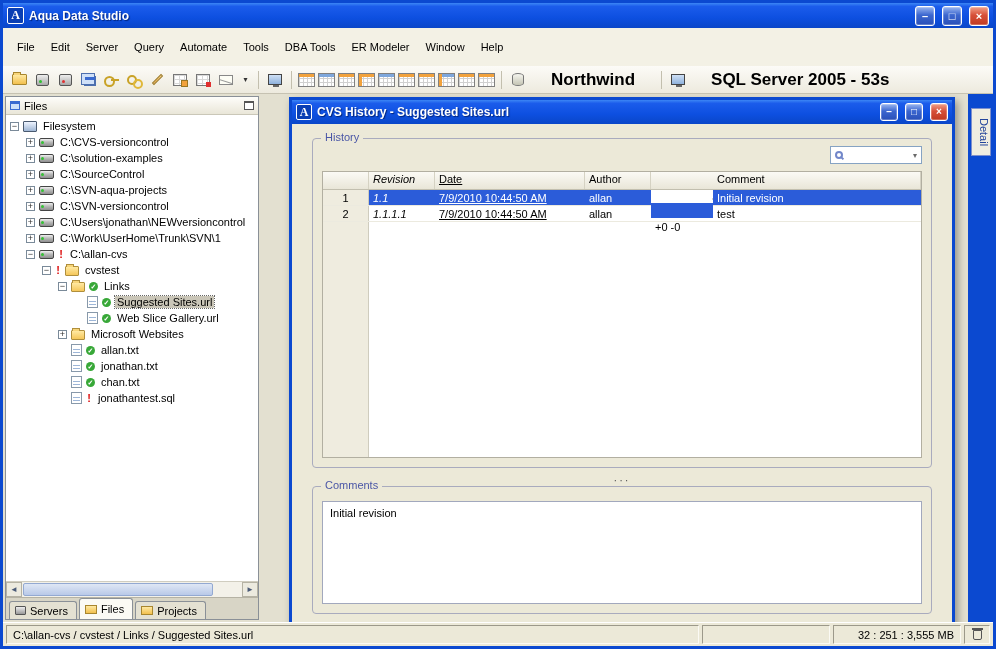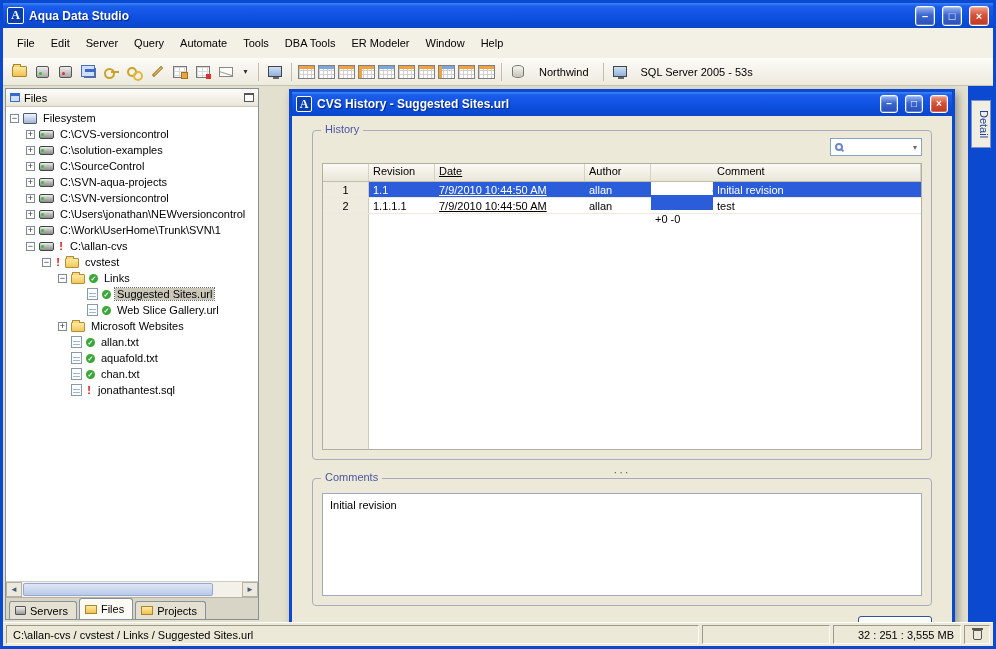--- a/index.html
+++ b/index.html
@@ -13,21 +13,21 @@
   .app-ico { width:17px; height:17px; background:#0a3fb4; border:1px solid #fff; border-radius:2px;
     color:#fff; font:bold 12px/15px "Liberation Serif", serif; text-align:center; flex:none; }
   .wtitle { color:#fff; font-size:12px; font-weight:bold; text-shadow:1px 1px 1px #00237a; flex:1;
     white-space:nowrap; overflow:hidden; }
   .wbtn { width:20px; height:20px; flex:none; border:1px solid #fff; border-radius:3px; text-align:center;
     color:#fff; font:bold 11px/18px "Liberation Sans", sans-serif;
     background:linear-gradient(#9ab6f0,#3b66cf 45%,#2a50b8); box-shadow:inset 0 0 0 1px rgba(255,255,255,.25); margin-left:2px;}
   .wbtn.close { background:linear-gradient(#f0a088,#d75039 45%,#c03a22); }
 
   
-  .menubar { height:30px; flex:none; background:#f3f1e5; display:flex; align-items:center; padding:0 6px; }
+  .menubar { height:38px; flex:none; background:#f3f1e5; display:flex; align-items:center; padding:0 6px; }
   .menu-item { padding:2px 8px; font-size:11px; color:#000; }
   .toolbar { height:28px; flex:none; display:flex; align-items:center; gap:3px; padding:0 6px;
     background:linear-gradient(#fcfbf7,#edeade); border-bottom:1px solid #c6c2b2; }
   .tsep { width:1px; height:18px; background:#c3bfae; margin:0 3px; flex:none; }
   .tbi { width:20px; height:20px; display:flex; align-items:center; justify-content:center; flex:none; }
   .tbi-dd { width:13px; height:20px; display:flex; align-items:center; justify-content:center; font-size:8px; color:#333; flex:none;}
   .i-folder { width:15px; height:11px; background:linear-gradient(#ffe9a2,#f2c04e); border:1px solid #a8862e; border-radius:1px; position:relative; }
   .i-folder::before { content:""; position:absolute; top:-3px; left:0; width:6px; height:2px; background:#f7d579; border:1px solid #a8862e; border-bottom:none; }
   .i-server { width:13px; height:12px; background:linear-gradient(#eee,#a8a8a8); border:1px solid #555; border-radius:2px; position:relative; }
   .i-server::after { content:""; position:absolute; left:2px; bottom:2px; width:3px; height:3px; border-radius:50%; background:#2fc12f; }
@@ -49,21 +49,21 @@
   .i-mail { width:14px; height:10px; background:#fdfdf5; border:1px solid #888; position:relative; overflow:hidden; }
   .i-mail::before { content:""; position:absolute; left:-3px; top:-7px; width:19px; height:12px; transform:rotate(18deg); border-bottom:1px solid #999; }
   .i-monitor { width:14px; height:11px; border:1px solid #444; background:linear-gradient(#cfe0f5,#8fb2dd); position:relative; }
   .i-monitor::after { content:""; position:absolute; left:4px; bottom:-3px; width:6px; height:2px; background:#666; }
   .gi { width:17px; height:14px; flex:none; background:#fff; border:1px solid #808080; position:relative;
     background-image:linear-gradient(90deg,#d0d0d0 1px,transparent 1px),linear-gradient(#d0d0d0 1px,transparent 1px); background-size:4px 4px; }
   .gi.o::before { content:""; position:absolute; left:0; right:0; top:0; height:3px; background:#f2a23c; }
   .gi.b::before { content:""; position:absolute; left:0; right:0; top:0; height:3px; background:#7ea7dc; }
   .gi.l::after { content:""; position:absolute; left:0; top:0; bottom:0; width:3px; background:#f2a23c; }
   .i-db { width:12px; height:13px; background:linear-gradient(#f6f6ef,#c4c4b4); border:1px solid #777; border-radius:6px / 3px; }
-  .tb-label { font-size:11px; white-space:nowrap; margin:0 8px; }
+  .tb-label { font-size:17px; white-space:nowrap; margin:0 20px;font-weight:bold; }
 
   
   .content { flex:1; position:relative; background:#e3e0d0; overflow:hidden; }
 
   
   .files-panel { position:absolute; left:2px; top:2px; bottom:2px; width:254px; background:#fff;
     border:1px solid #8a9097; display:flex; flex-direction:column; }
   .panel-header { height:18px; flex:none; background:linear-gradient(#fefdfa,#e9e6d8); border-bottom:1px solid #cac7b8;
     display:flex; align-items:center; gap:4px; padding:0 4px; font-size:11px; }
   .ph-ico { width:10px; height:9px; background:#cfe0f8; border:1px solid #3a6ad0; border-top:3px solid #3a6ad0; flex:none; }
@@ -122,21 +122,21 @@
   .mag { width:8px; height:8px; border:2px solid #7287c9; border-radius:50%; position:relative; flex:none; }
   .mag::after { content:""; position:absolute; width:4px; height:2px; background:#7287c9; transform:rotate(45deg); right:-3px; bottom:-2px; }
   .search input { flex:1; width:40px; border:none; outline:none; background:transparent; font-size:11px; }
   .search .dd { font-size:8px; color:#6a6a6a; flex:none; }
   .tablewrap { position:absolute; left:9px; right:9px; top:32px; bottom:9px; border:1px solid #b2afa1; background:#fff; overflow:hidden; }
   .gutter-strip { position:absolute; left:0; top:18px; bottom:0; width:46px; background:#efecdf; border-right:1px solid #cfccbe; }
   .thead { position:relative; display:flex; height:18px; background:linear-gradient(#fbfaf5,#e9e6d8);
     border-bottom:1px solid #c2bfaf; font-size:11px; }
   .th, .td { padding:1px 4px; white-space:nowrap; overflow:hidden; }
   .th { border-right:1px solid #d5d2c3; }
-  .c-num{width:46px; flex:none; text-align:center;} .c-rev{width:66px; flex:none;} .c-date{width:150px; flex:none;text-decoration:underline;}
+  .c-num{width:46px; flex:none; text-align:center;} .c-rev{width:66px; flex:none;font-style:italic;} .c-date{width:150px; flex:none;text-decoration:underline;}
   .c-auth{width:66px; flex:none;} .c-chg{width:62px; flex:none;margin-top:26px;} .c-com{flex:1;}
   .trowd { position:relative; display:flex; height:16px; align-items:center; font-size:11px; border-bottom:1px solid #eceadf; }
   .trowd .c-num { border-right:1px solid #cfccbe; background:#efecdf; height:100%; line-height:15px; }
   .trowd.sel .td:not(.c-num) { background:#2b5cd9; color:#fff; height:100%; line-height:15px; }
   .splitter { height:12px; flex:none; display:flex; align-items:center; justify-content:center; color:#555;
     font-size:11px; letter-spacing:2px; }
   .comments-box { height:128px; flex:none; margin-bottom:10px; }
   .comments-inner { position:absolute; left:9px; right:9px; top:14px; bottom:9px; background:#fff;
     border:1px solid #a2a8bd; font-size:11px; padding:5px 7px; }
   .dlg-footer { display:flex; justify-content:flex-end; }
@@ -324,21 +324,21 @@
         <div class="trow lvl3">
           <span class="exp-sp"></span>
           <span class="ico ico-doc"></span>
           <span class="badge">✓</span>
           <span class="tlabel">allan.txt</span>
         </div>
         <div class="trow lvl3">
           <span class="exp-sp"></span>
           <span class="ico ico-doc"></span>
           <span class="badge">✓</span>
-          <span class="tlabel">aquafold.txt</span>
+          <span class="tlabel">jonathan.txt</span>
         </div>
         <div class="trow lvl3">
           <span class="exp-sp"></span>
           <span class="ico ico-doc"></span>
           <span class="badge">✓</span>
           <span class="tlabel">chan.txt</span>
         </div>
         <div class="trow lvl3">
           <span class="exp-sp"></span>
           <span class="ico ico-doc"></span>

